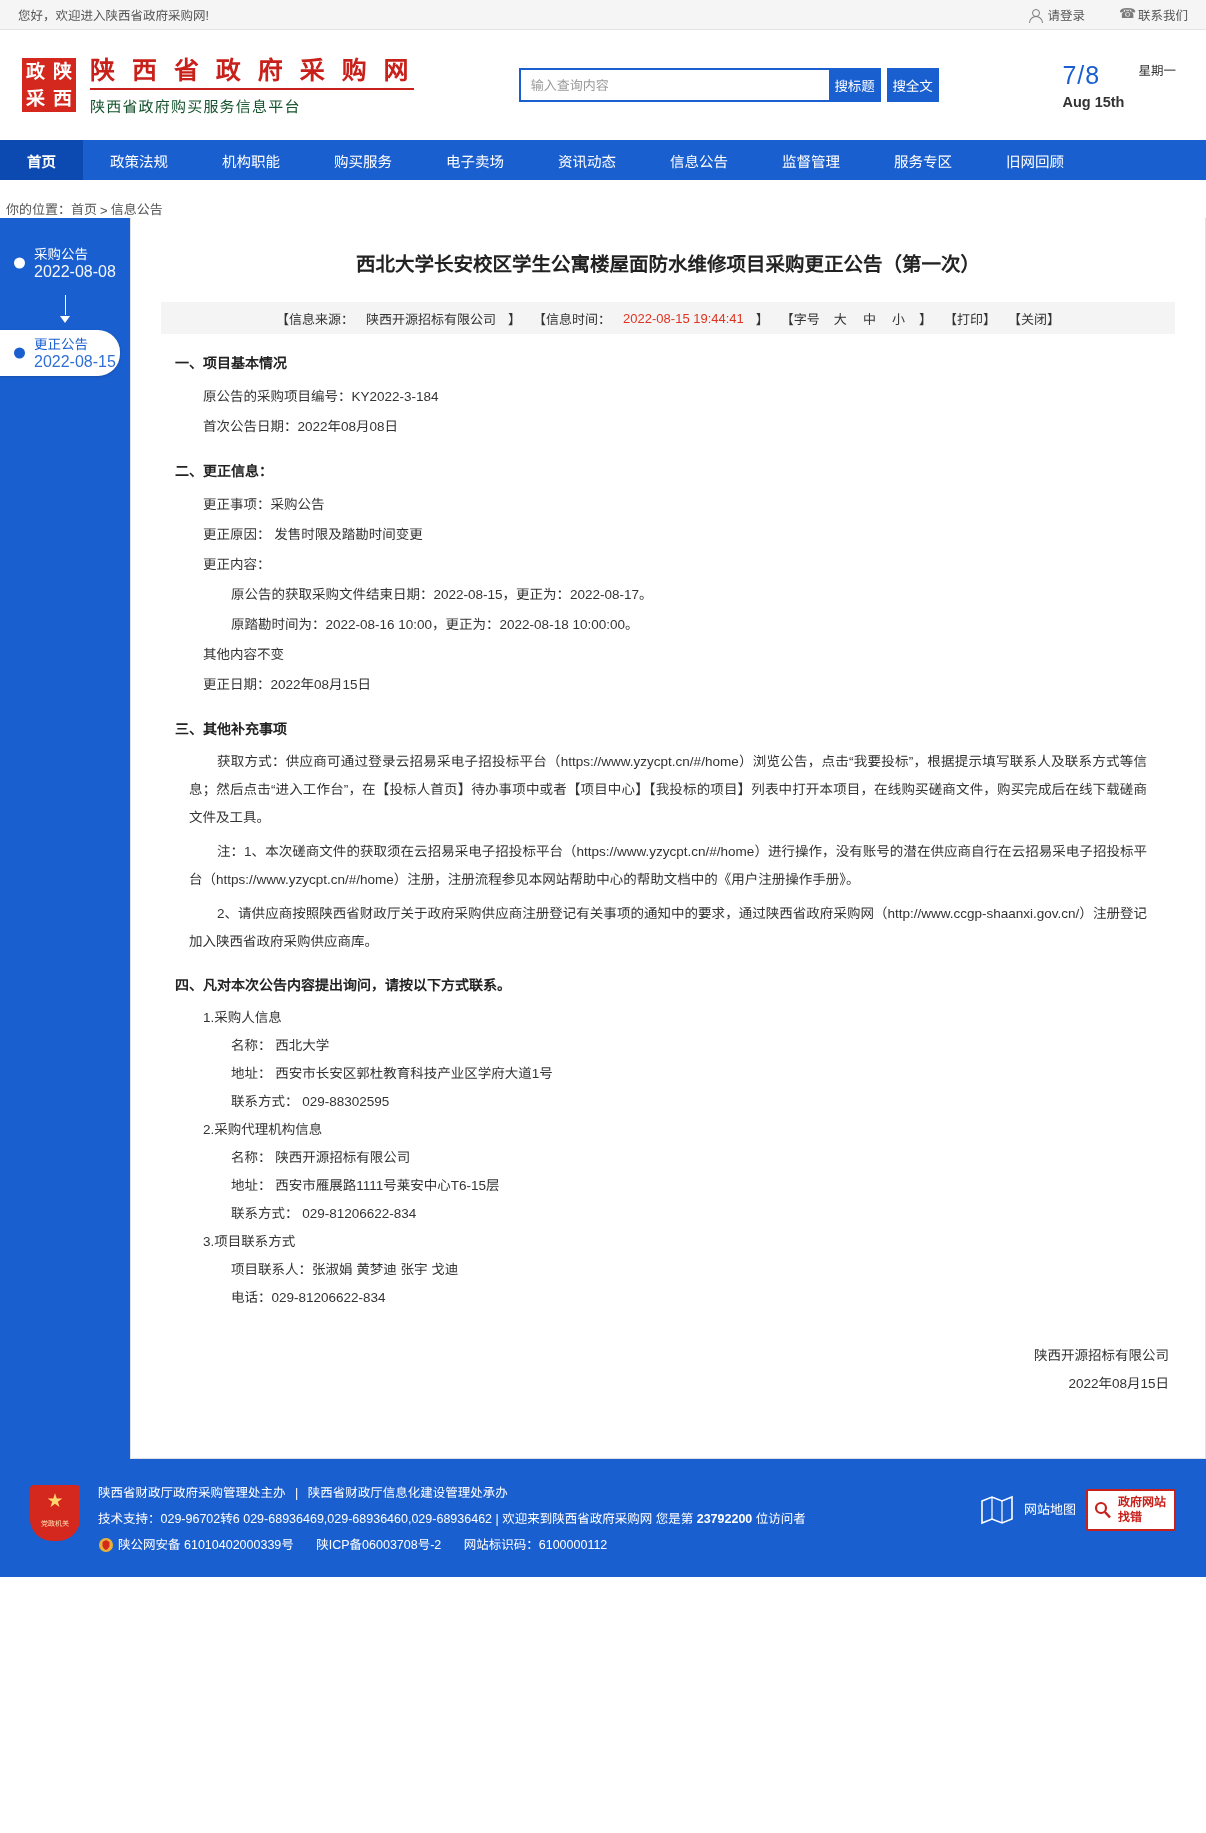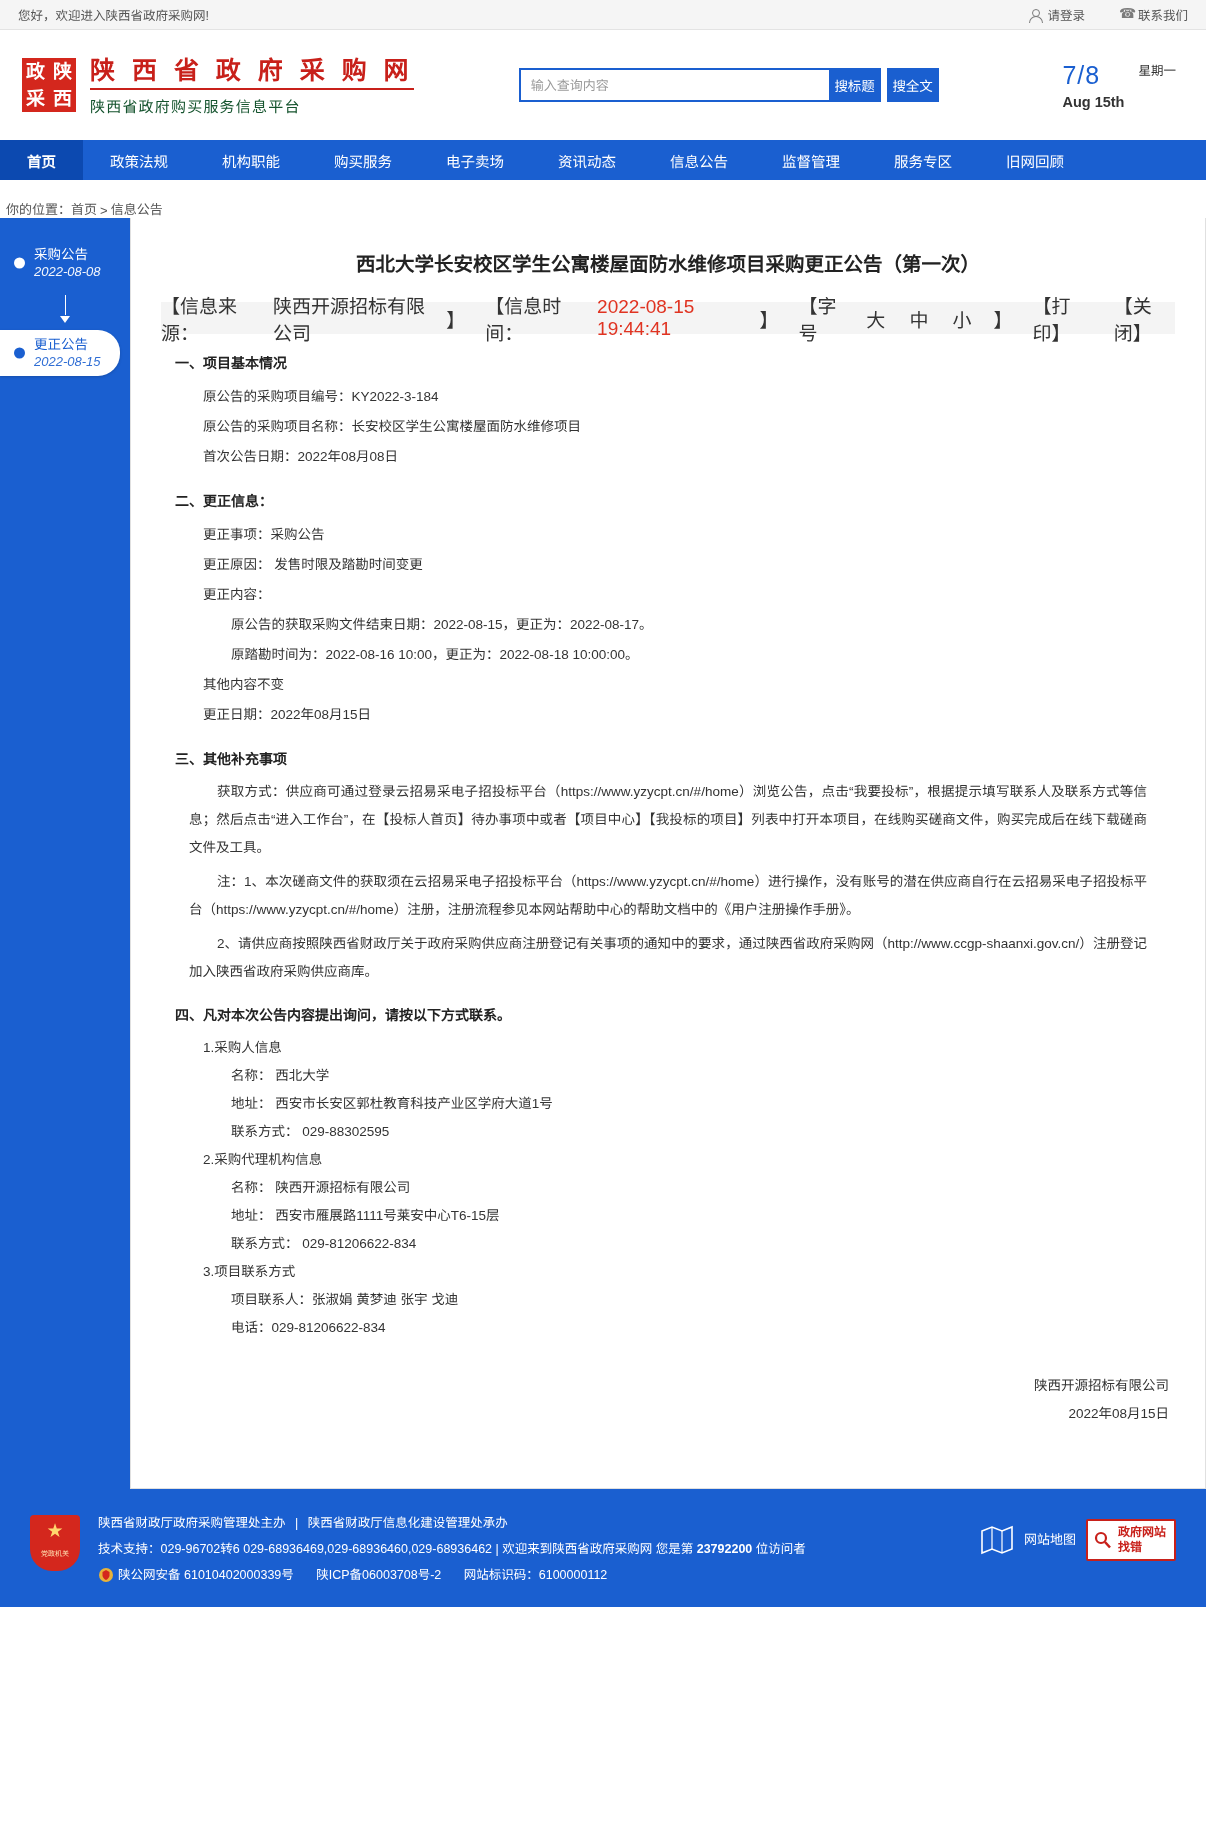--- a/index.html
+++ b/index.html
@@ -154,21 +154,21 @@
     color: #1a5fd0;
     box-shadow: 0 1px 3px rgba(0,0,0,.18);
   }
   .rail-node .dot {
     position: absolute; left: 14px; top: 50%; transform: translateY(-50%);
     width: 11px; height: 11px; border-radius: 50%;
     background: #ffffff;
   }
   .rail-node.cur .dot { background: #1a5fd0; }
   .rail-title { font-size: 13.5px; line-height: 18px; }
-  .rail-date  { font-size: 13px; line-height: 16px; opacity: .95; font-style: italic; }
+  .rail-date  { font-size: 16px; line-height: 16px; opacity: .95; }
   .rail-node.cur .rail-date { color:#1a5fd0; opacity:.9;}
   .rail-arrow {
     height: 42px; display:flex; align-items:center; justify-content:center;
     color:#fff; font-size: 17px; line-height: 1;
   }
   .rail-arrow .stem { width:1px; height:20px; background:#fff; }
   .rail-arrow .wrap { display:flex; flex-direction:column; align-items:center;}
   .rail-arrow .tip {
     width: 0; height: 0; border-left:5px solid transparent; border-right:5px solid transparent;
     border-top:7px solid #fff; margin-top:1px;
@@ -188,21 +188,21 @@
     font-weight: bold;
     color: #222;
     line-height: 30px;
     margin: 6px 0 22px 0;
     font-family: "DejaVu Sans", sans-serif;
   }
   .meta-bar {
     background: #f4f4f4;
     height: 32px;
     display: flex; align-items: center; justify-content: center;
-    font-size: 19px; color: #333; gap: 20px;
+    font-size: 13px; color: #333; gap: 12px;
   }
   .meta-bar .time { color: #e03321; }
   .meta-bar .lnk { color:#333; cursor:pointer;}
   .fs-a { margin: 0 2px; cursor: pointer; }
 
   .sec-h {
     font-size: 14px; font-weight: bold; color: #222;
     margin: 18px 0 10px 14px;
   }
   .p1 { font-size: 13.5px; color: #333; line-height: 30px; margin-left: 42px; }
@@ -374,21 +374,20 @@
           <span class="fs-a">大</span>
           <span class="fs-a">中</span>
           <span class="fs-a">小</span>
           <span>】</span>
         <span class="lnk">【打印】</span>
         <span class="lnk">【关闭】</span>
       </div>
 
       <div class="sec-h">一、项目基本情况</div>
       <div class="p1">原公告的采购项目编号：KY2022-3-184</div>
-      <div class="p1">原公告的采购项目名称：长安校区学生公寓楼屋面防水维修项目</div>
       <div class="p1">首次公告日期：2022年08月08日</div>
 
       <div class="sec-h">二、更正信息：</div>
       <div class="p2">更正事项：采购公告</div>
       <div class="p2">更正原因：  发售时限及踏勘时间变更</div>
       <div class="p2">更正内容：</div>
       <div class="p2 p-ind">原公告的获取采购文件结束日期：2022-08-15，更正为：2022-08-17。</div>
       <div class="p2 p-ind">原踏勘时间为：2022-08-16 10:00，更正为：2022-08-18 10:00:00。</div>
       <div class="p2">其他内容不变</div>
       <div class="p2">更正日期：2022年08月15日</div>

